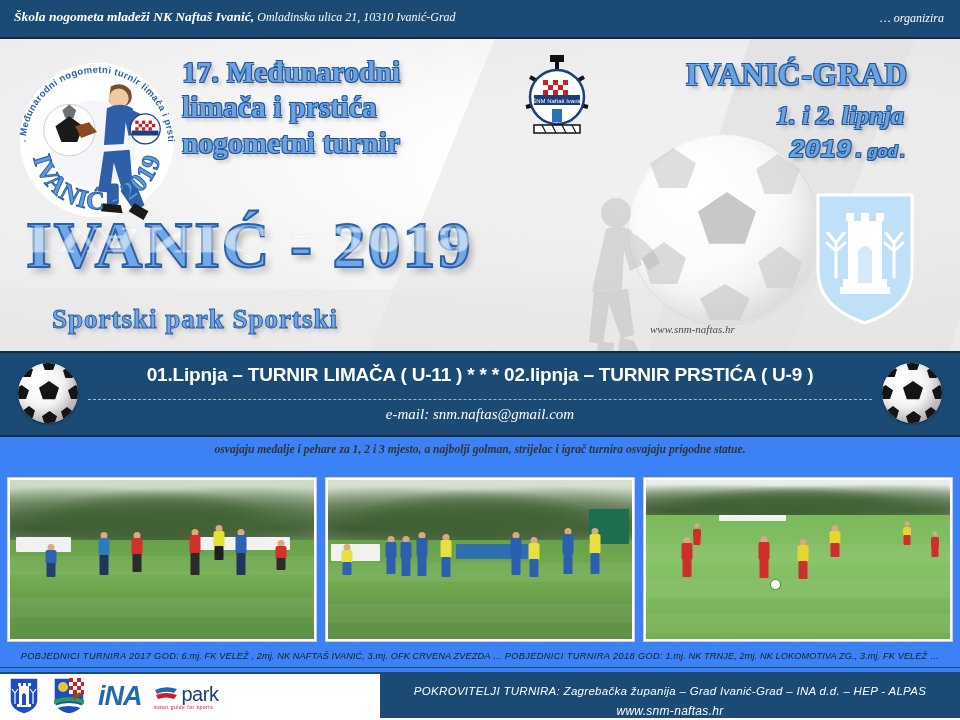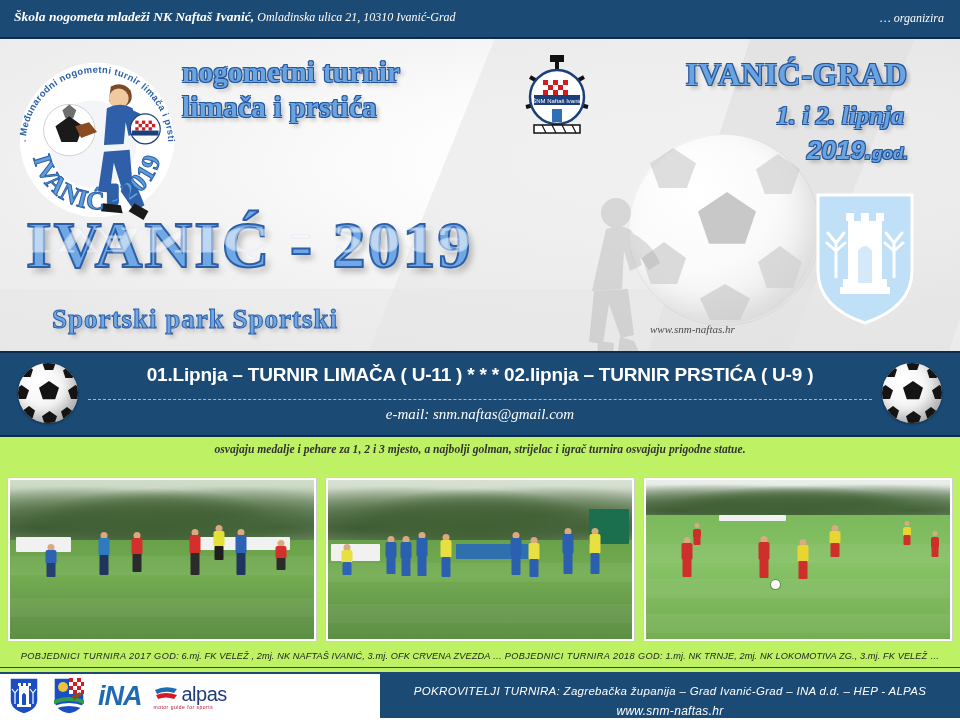--- a/index.html
+++ b/index.html
@@ -1,21 +1,21 @@
 <!DOCTYPE html>
 <html><head>
 <meta charset="utf-8">
 <style>
   html,body{margin:0;padding:0;}
   body{
     width:960px;height:720px;overflow:hidden;
     background:#ffffff;
     font-family:"Liberation Sans", sans-serif;
   }
-  .poster{position:relative;width:960px;height:720px;overflow:hidden;background:#bef264;}
+  .poster{position:relative;width:960px;height:720px;overflow:hidden;background:#3b82f6;}
 
   
   .topbar{
     position:absolute;left:0;top:0;width:960px;height:37px;
     background:#1b4a75;
     border-bottom:2px solid #0d2c4b;
   }
   .topbar-inner{
     position:relative;width:100%;height:100%;
   }
@@ -112,21 +112,21 @@
     text-shadow:-1px -1px 0 #25559a,1px -1px 0 #25559a,-1px 1px 0 #25559a,1px 1px 0 #25559a,3px 3px 4px rgba(0,0,0,.28);
   }
   .title-date1{
     position:absolute;right:56px;top:62px;
     font-family:"Liberation Serif", serif;
     font-style:italic;font-weight:bold;font-size:26px;color:#6aa4e0;
     text-shadow:-1px -1px 0 #25559a,1px -1px 0 #25559a,-1px 1px 0 #25559a,1px 1px 0 #25559a,3px 3px 4px rgba(0,0,0,.25);
   }
   .title-date2{
     position:absolute;right:52px;top:96px;
-    font-family:Liberation Sans, sans-serif;
+    font-family:Liberation Mono, monospace;
     font-style:italic;font-weight:bold;font-size:26px;color:#6aa4e0;
     text-shadow:-1px -1px 0 #25559a,1px -1px 0 #25559a,-1px 1px 0 #25559a,1px 1px 0 #25559a,3px 3px 4px rgba(0,0,0,.25);
   }
   .title-date2 .small{font-size:17px;}
 
   .wordmark{
     position:absolute;left:26px;top:168px;
     font-family:"Liberation Serif", serif;
     font-weight:bold;font-size:66px;letter-spacing:2px;
     color:#6fa8e4;
@@ -410,22 +410,23 @@
         <rect x="66" y="24" width="8" height="8"></rect>
       </g>
       <path d="M48 62 q7 -10 14 0 v32 h-14 z" fill="#d5e9f8"></path>
       <g stroke="#ffffff" stroke-width="3" fill="none" stroke-linecap="round">
         <path d="M26 88 V54 M26 54 L18 44 M26 54 L34 44 M26 62 L17 54 M26 62 L35 54"></path>
         <path d="M84 88 V54 M84 54 L76 44 M84 54 L92 44 M84 62 L75 54 M84 62 L93 54"></path>
       </g>
     </svg>
 
     <div class="title-main">
+      <div>17. Međunarodni</div>
+      <div>limača i prstića</div>
       <div>nogometni turnir</div>
-      <div>limača i prstića</div>
     </div>
 
     <div class="title-city">IVANIĆ-GRAD</div>
     <div class="title-date1">1. i 2. lipnja</div>
     <div class="title-date2">
       <span>2019.</span><span class="small">god.</span>
     </div>
 
     <div class="wordmark">IVANIĆ - 2019</div>
     <div class="wordmark-reflect">IVANIĆ - 2019</div>
@@ -668,21 +669,21 @@
         <span class="ina-word">iNA</span>
       </span>
 
 
       <span class="logo-box" style="flex-direction:column;align-items:flex-start;justify-content:center">
         <span style="display:flex;align-items:center;gap:2px">
           <svg width="26" height="16" viewBox="0 0 26 16">
             <path d="M1 4 q10 -5 22 -1 l-3 4 q-9 -3 -17 1 z" fill="#1f6ab4"></path>
             <path d="M2 9 q10 -4 21 0 l-3 4 q-8 -3 -16 0 z" fill="#d7182a"></path>
           </svg>
-          <span class="alpas-word">alpas</span>
+          <span class="alpas-word">park</span>
         </span>
         <span class="alpas-sub">motor guide for sports</span>
       </span>
 
     </div>
 
     <div class="footer-blue">
       <div>POKROVITELJI TURNIRA:  Zagrebačka županija – Grad Ivanić-Grad – INA d.d. – HEP - ALPAS</div>
       <div class="url">www.snm-naftas.hr</div>
     </div>

